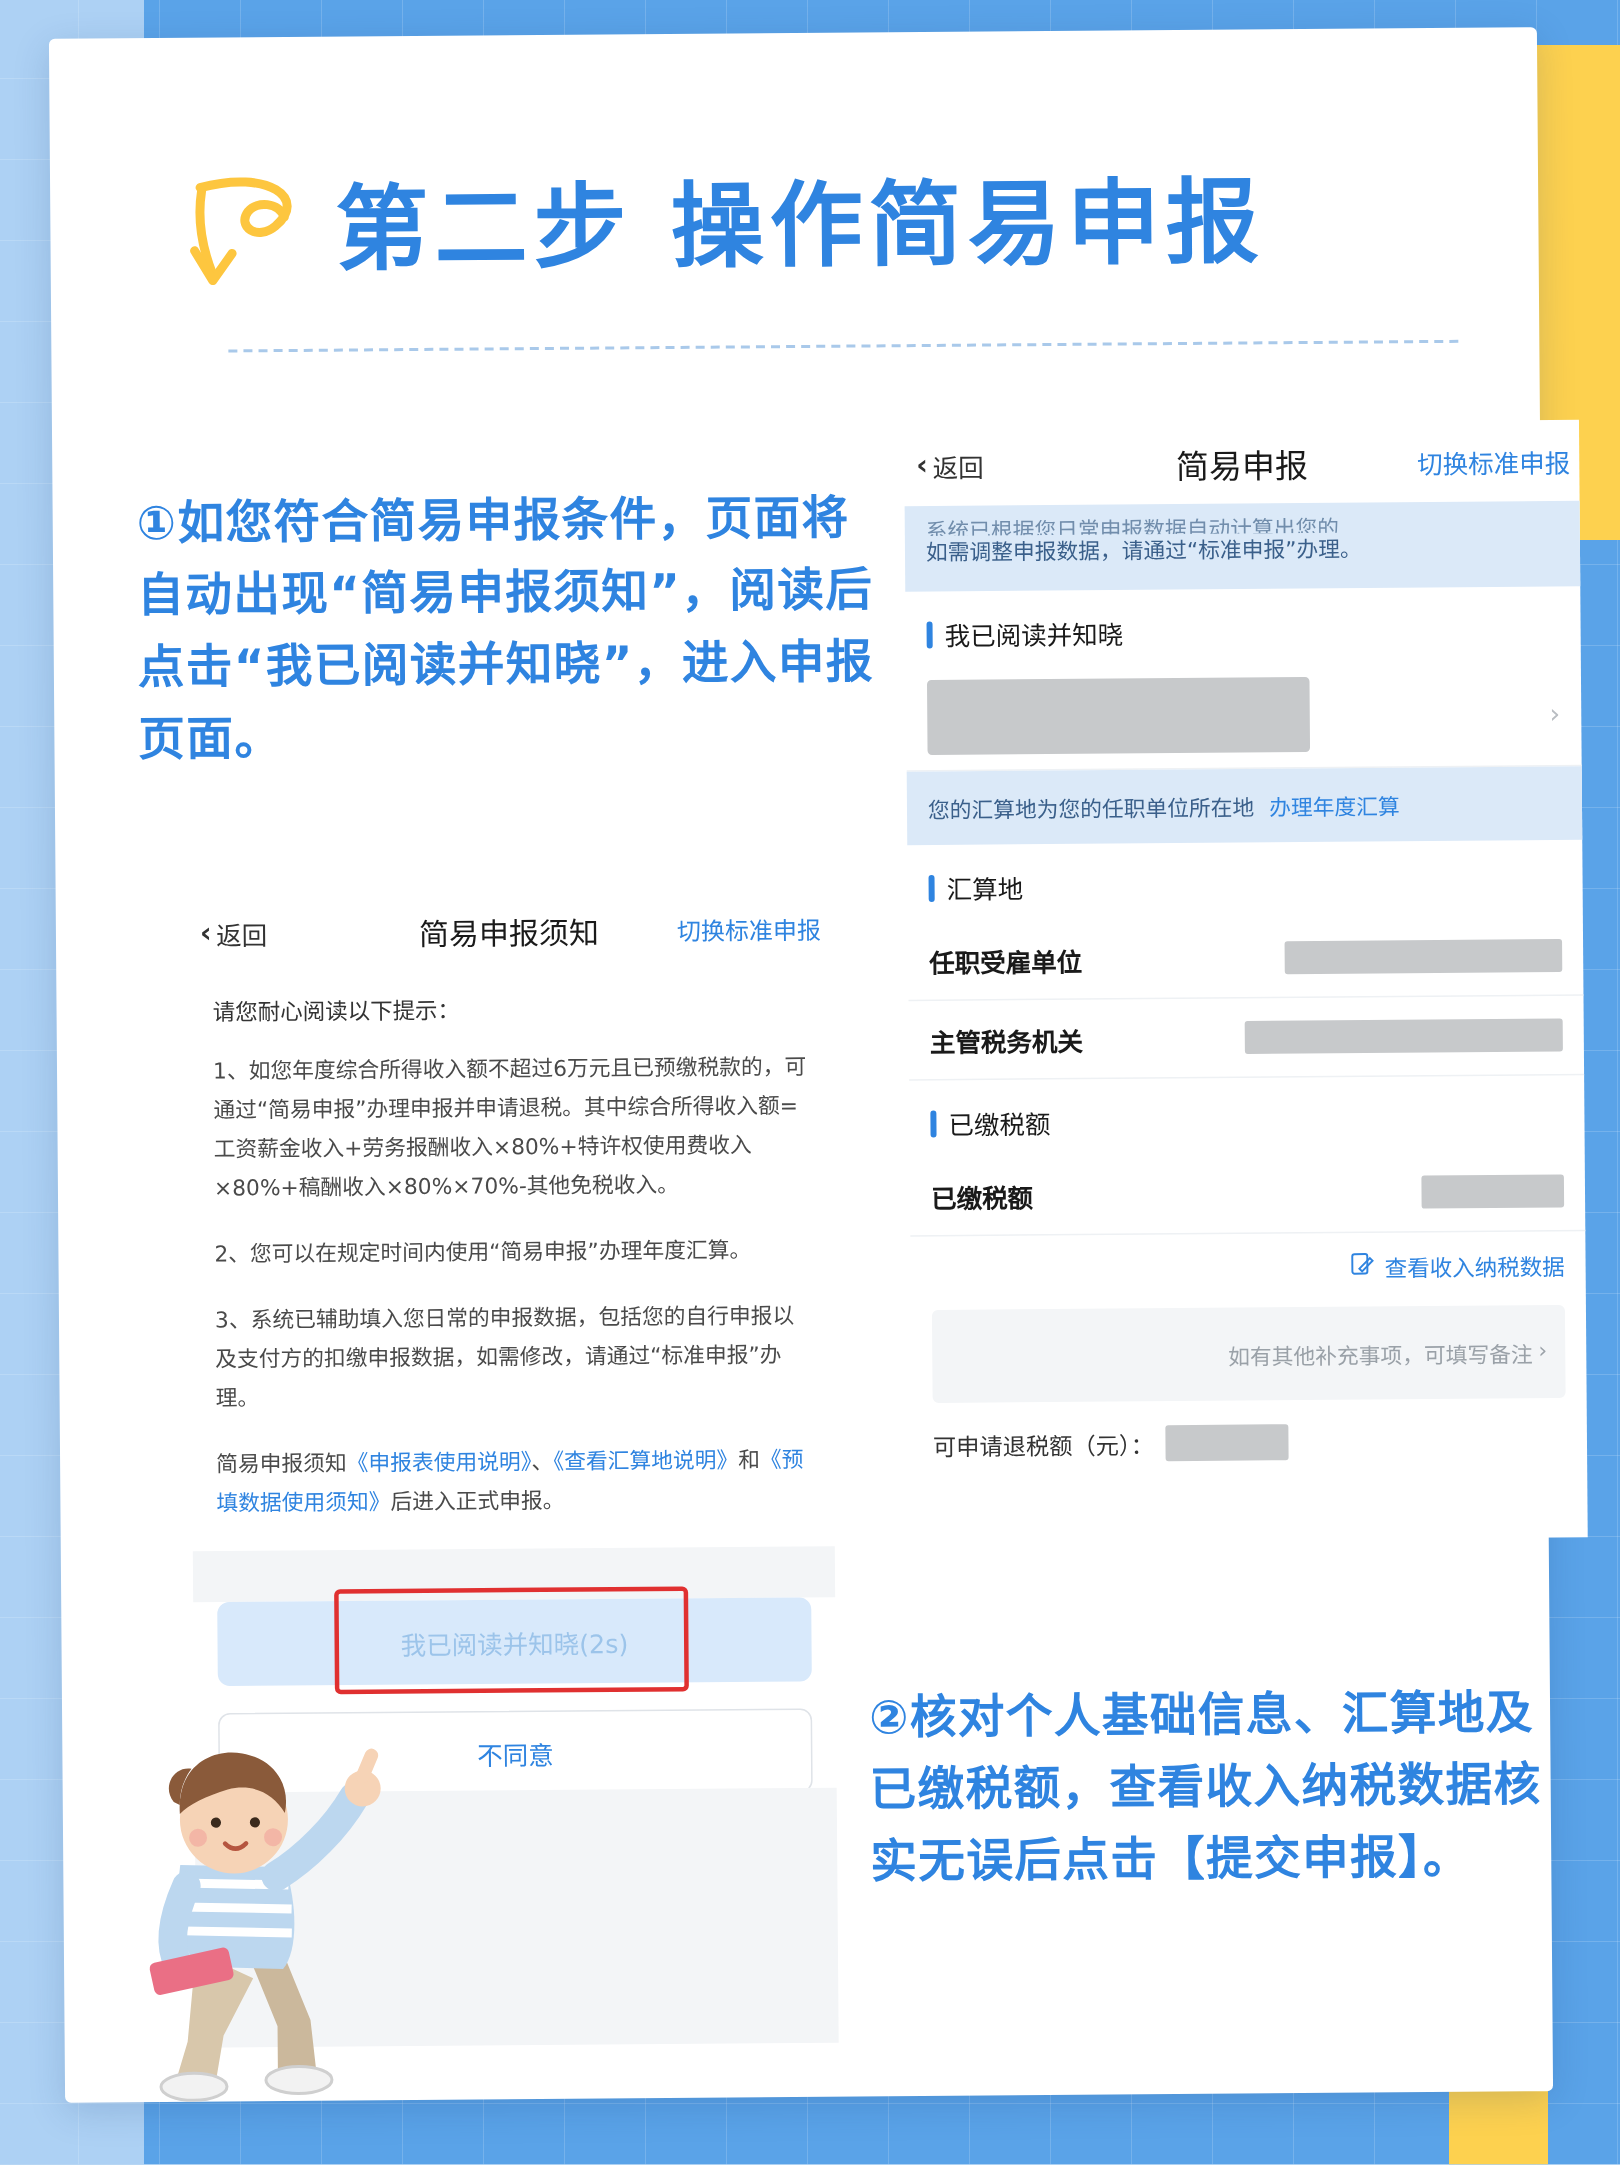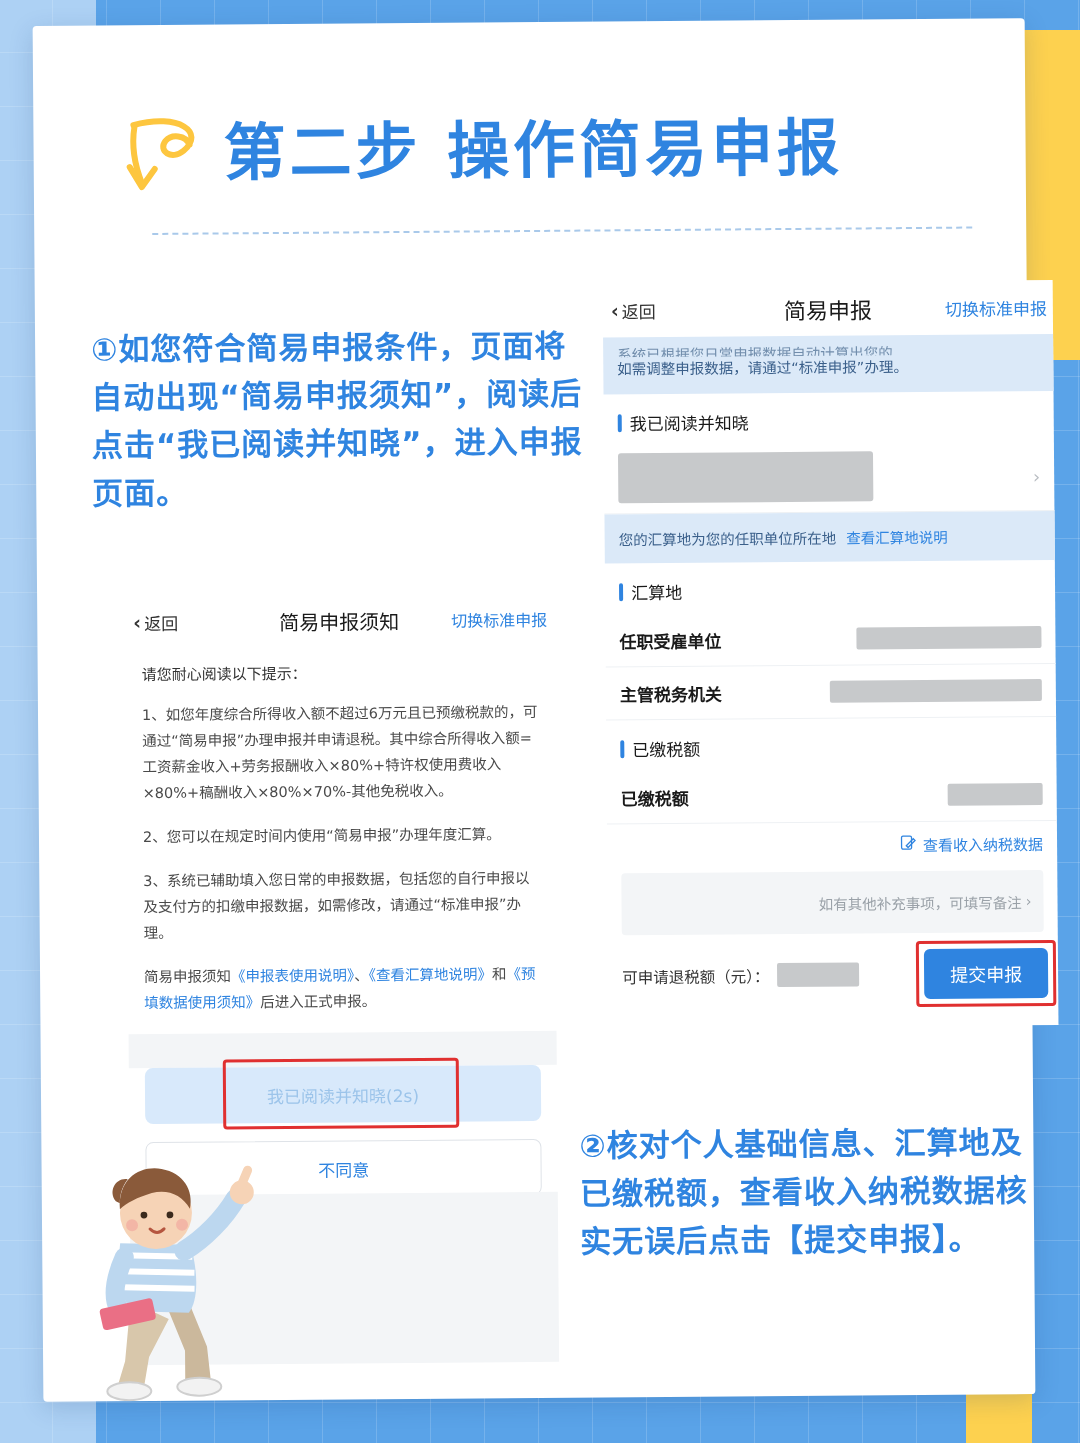--- a/index.html
+++ b/index.html
@@ -466,21 +466,21 @@
         <span class="bar"></span>
         <span>我已阅读并知晓</span>
       </div>
       <div class="block-redact-row">
         <div class="block-redact" style="width:255px;"></div>
         <span class="arrow-right">›</span>
       </div>
 
       <div class="info-strip">
         <span>您的汇算地为您的任职单位所在地</span>
-        <span class="lnk">查看汇算地说明</span>
+        <span class="lnk">办理年度汇算</span>
       </div>
 
       <div class="sec-head">
         <span class="bar"></span>
         <span>汇算地</span>
       </div>
       <div class="row">
         <span class="row-label">任职受雇单位</span>
         <span class="redact" style="width:185px;"></span>
       </div>
@@ -509,24 +509,20 @@
       </div>
 
       <div class="memo">
         <span>如有其他补充事项，可填写备注</span>
         <span style="color:#9aa1a8;margin-left:4px;">›</span>
       </div>
 
       <div class="footer-bar">
         <span class="footer-label">可申请退税额（元）：</span>
         <span class="redact" style="width:82px;height:24px;"></span>
-        <span class="submit-wrap">
-          <button class="btn-submit">提交申报</button>
-          <span class="redbox2"></span>
-        </span>
       </div>
     </div>
 
     <div class="mascot">
       <svg width="210" height="250" viewBox="0 0 210 250">
 
         <path d="M58 150 L52 210 L44 236 L70 240 L76 206 L96 168 Z" fill="#d8c7ab"></path>
         <path d="M96 160 L112 200 L112 232 L138 234 L134 196 L118 156 Z" fill="#cbb89c"></path>
 
         <ellipse cx="56" cy="240" rx="22" ry="9" fill="#f2f2f2" stroke="#cfcfcf" stroke-width="2"></ellipse>

